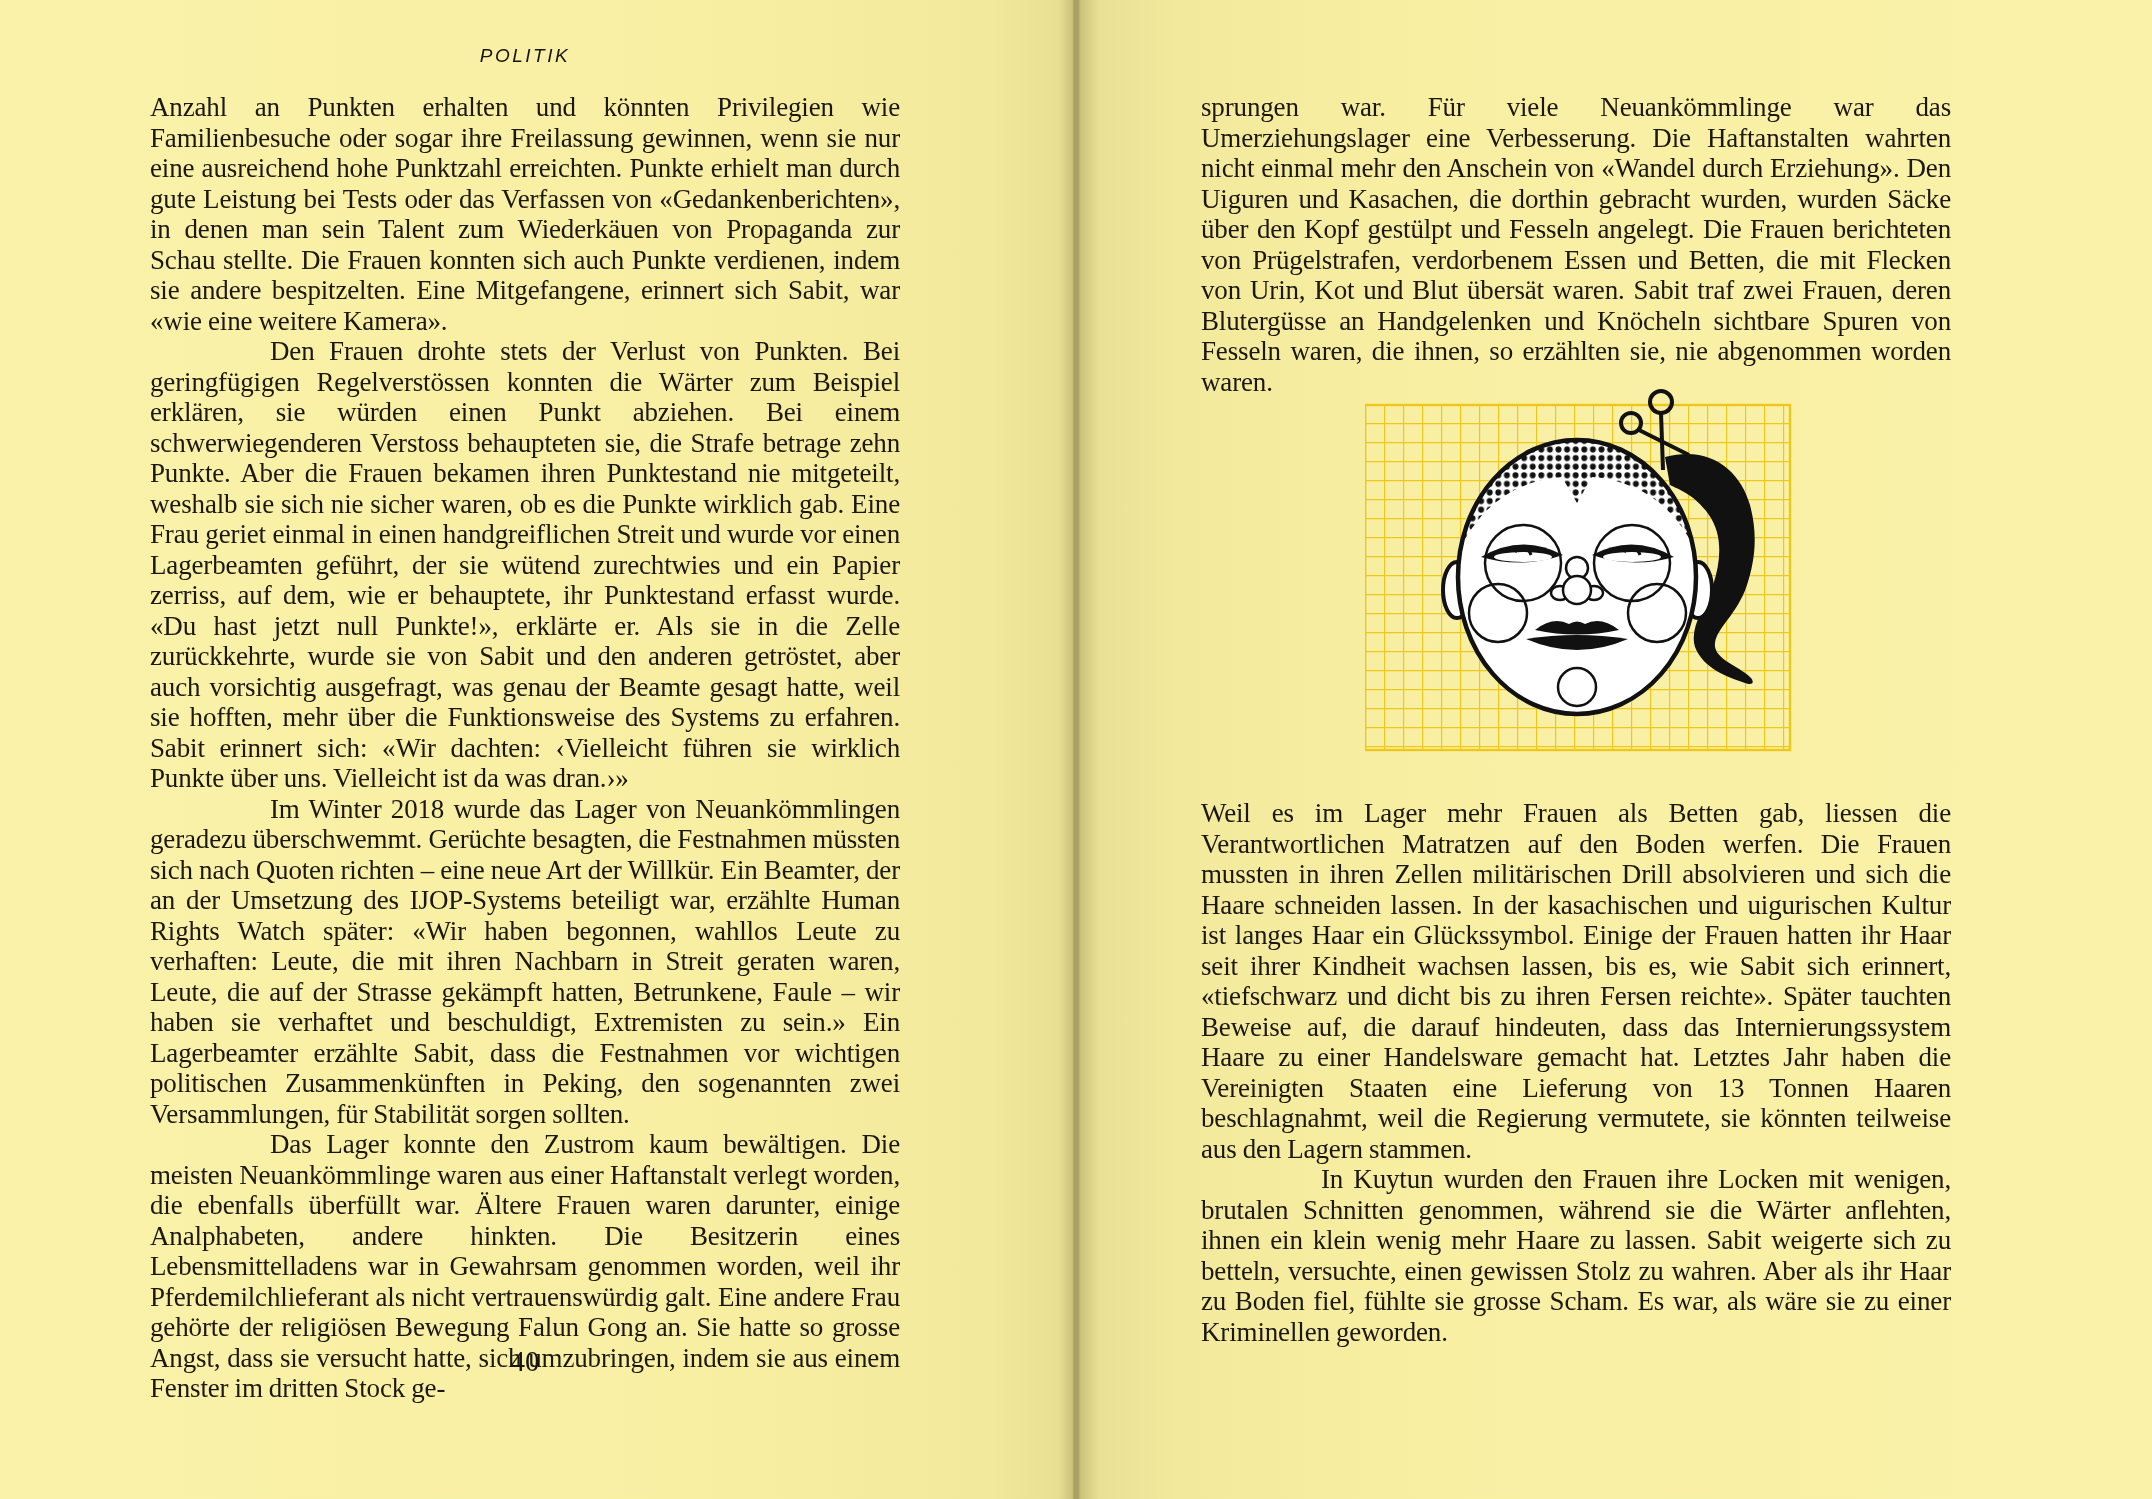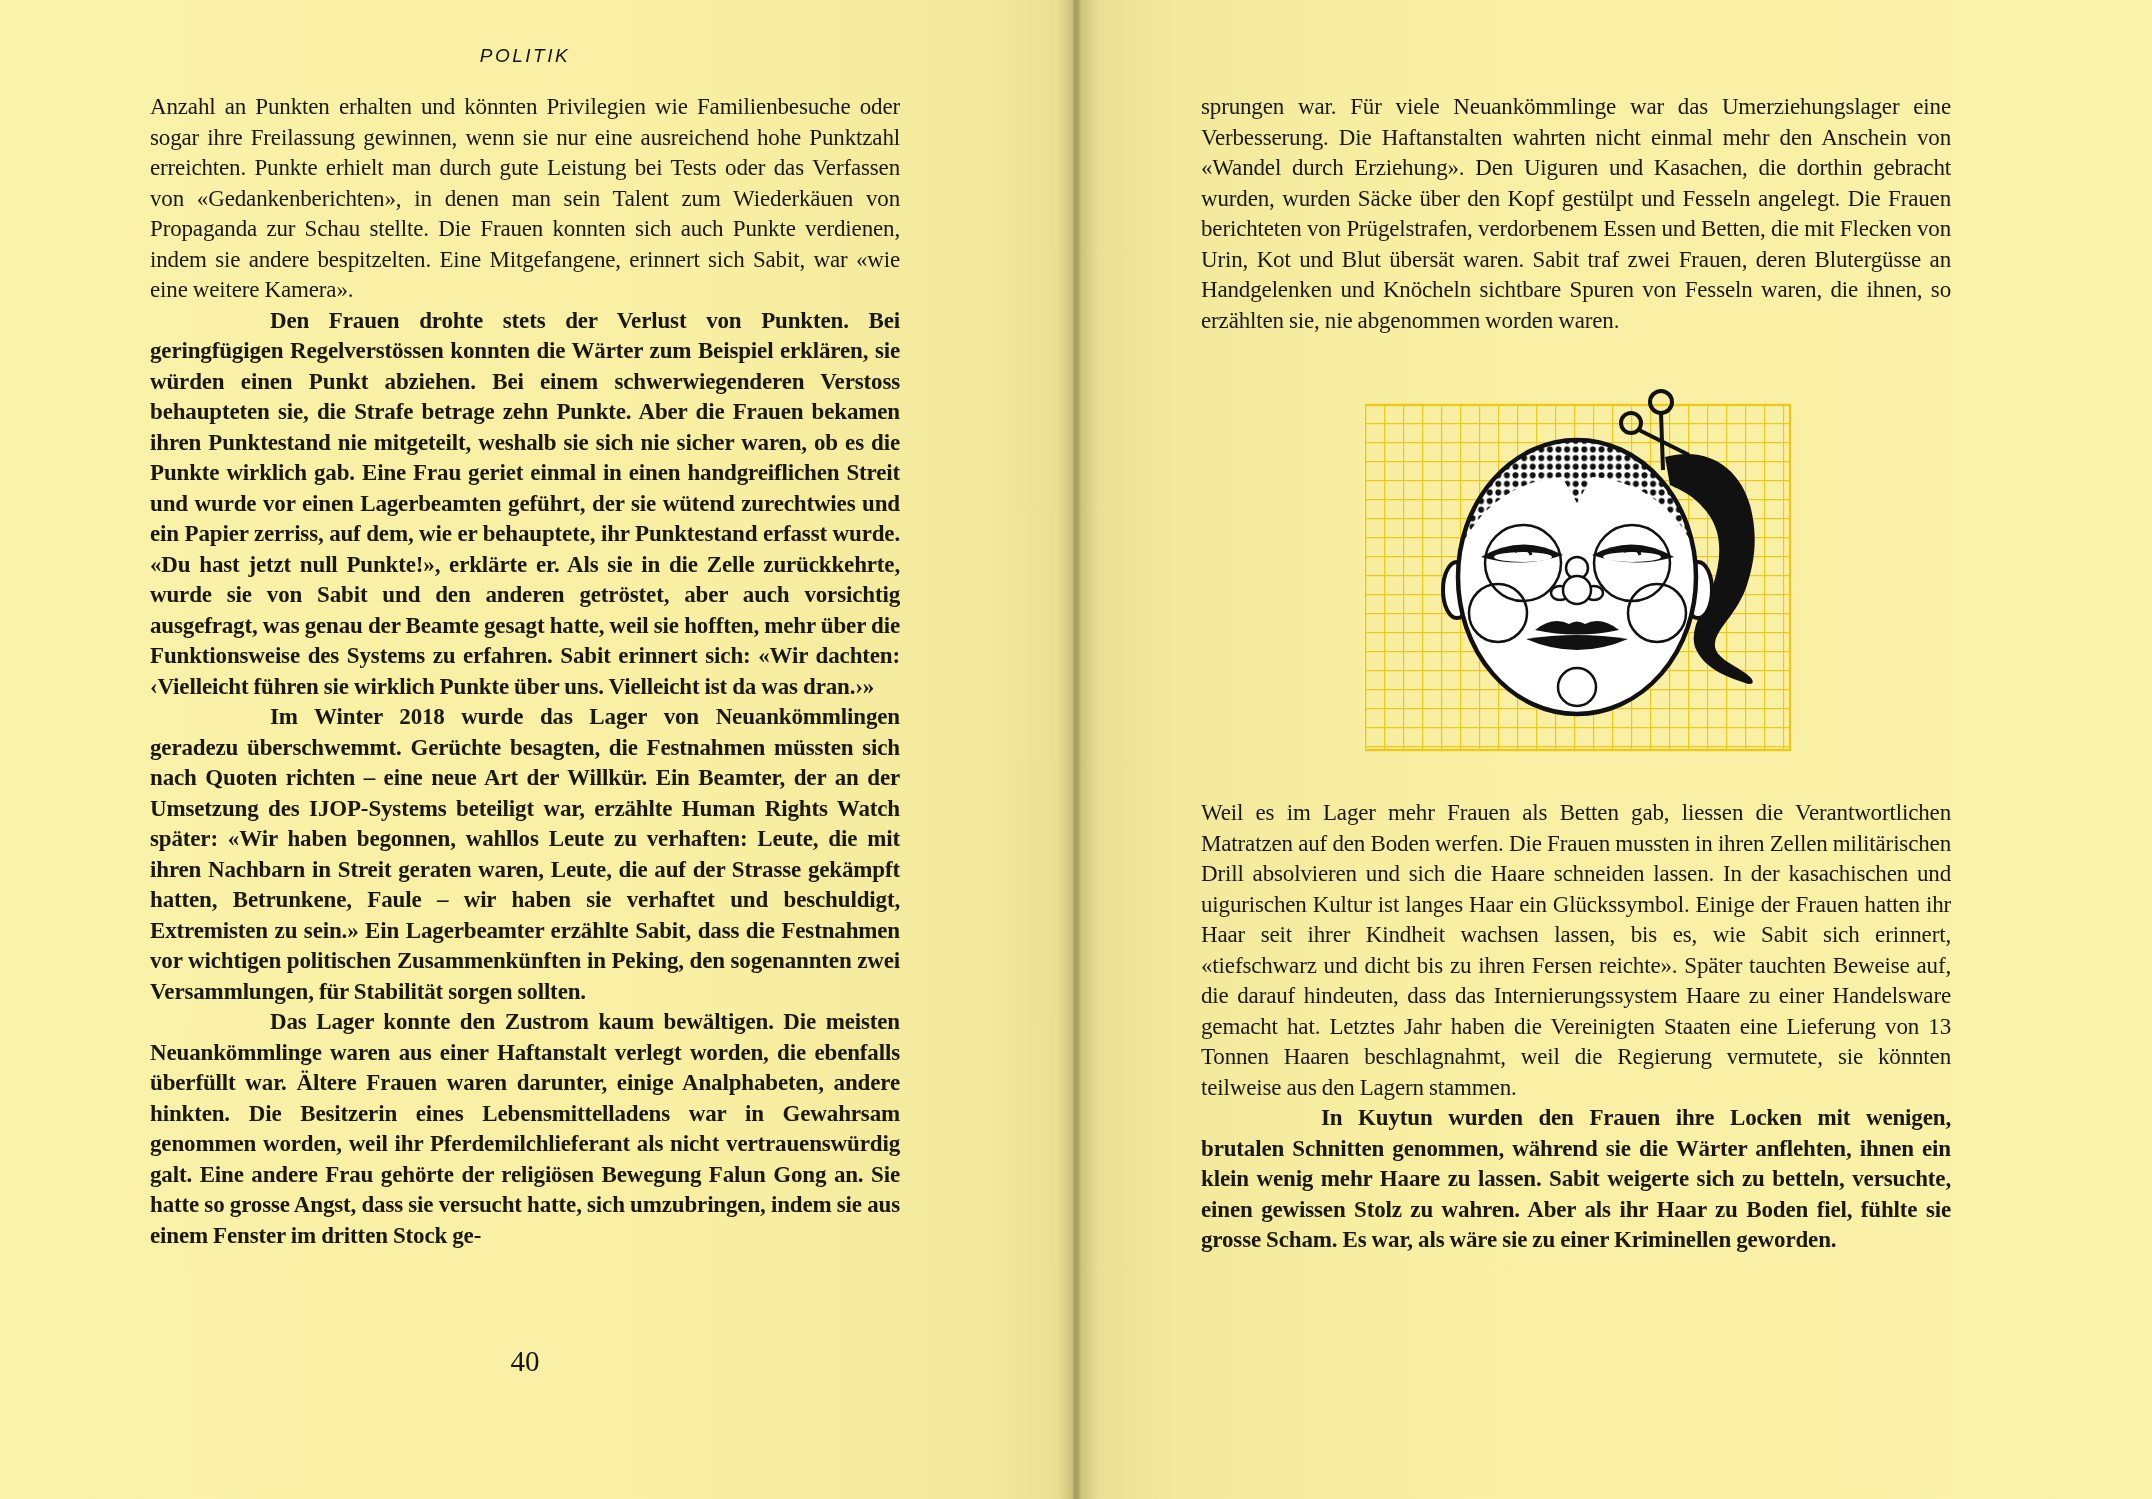--- a/index.html
+++ b/index.html
@@ -49,29 +49,29 @@
     font-style: italic;
     font-weight: normal;
     font-size: 19px;
     letter-spacing: 2.5px;
     color: #16140f;
   }
   .body-text {
     position: absolute;
     left: 0;
     width: 750px;
-    font-size: 23px;
+    font-size: 27px;
     line-height: 30.5px;
     text-align: justify;
     letter-spacing: -0.15px;
     word-spacing: -0.5px;
     hyphens: auto;
   }
   .body-text p { margin: 0; padding: 0; }
-  .body-text p.indent { text-indent: 120px; font-weight: bold; }
+  .body-text p.indent { text-indent: 120px; }
   .text-top { top: 92px; }
   .text-below-illustration { top: 762px; margin-top: 36px; }
   .page-number {
     position: absolute;
     top: 1345px;
     left: 0;
     width: 100%;
     text-align: center;
     font-size: 29px;
     color: #16140f;

